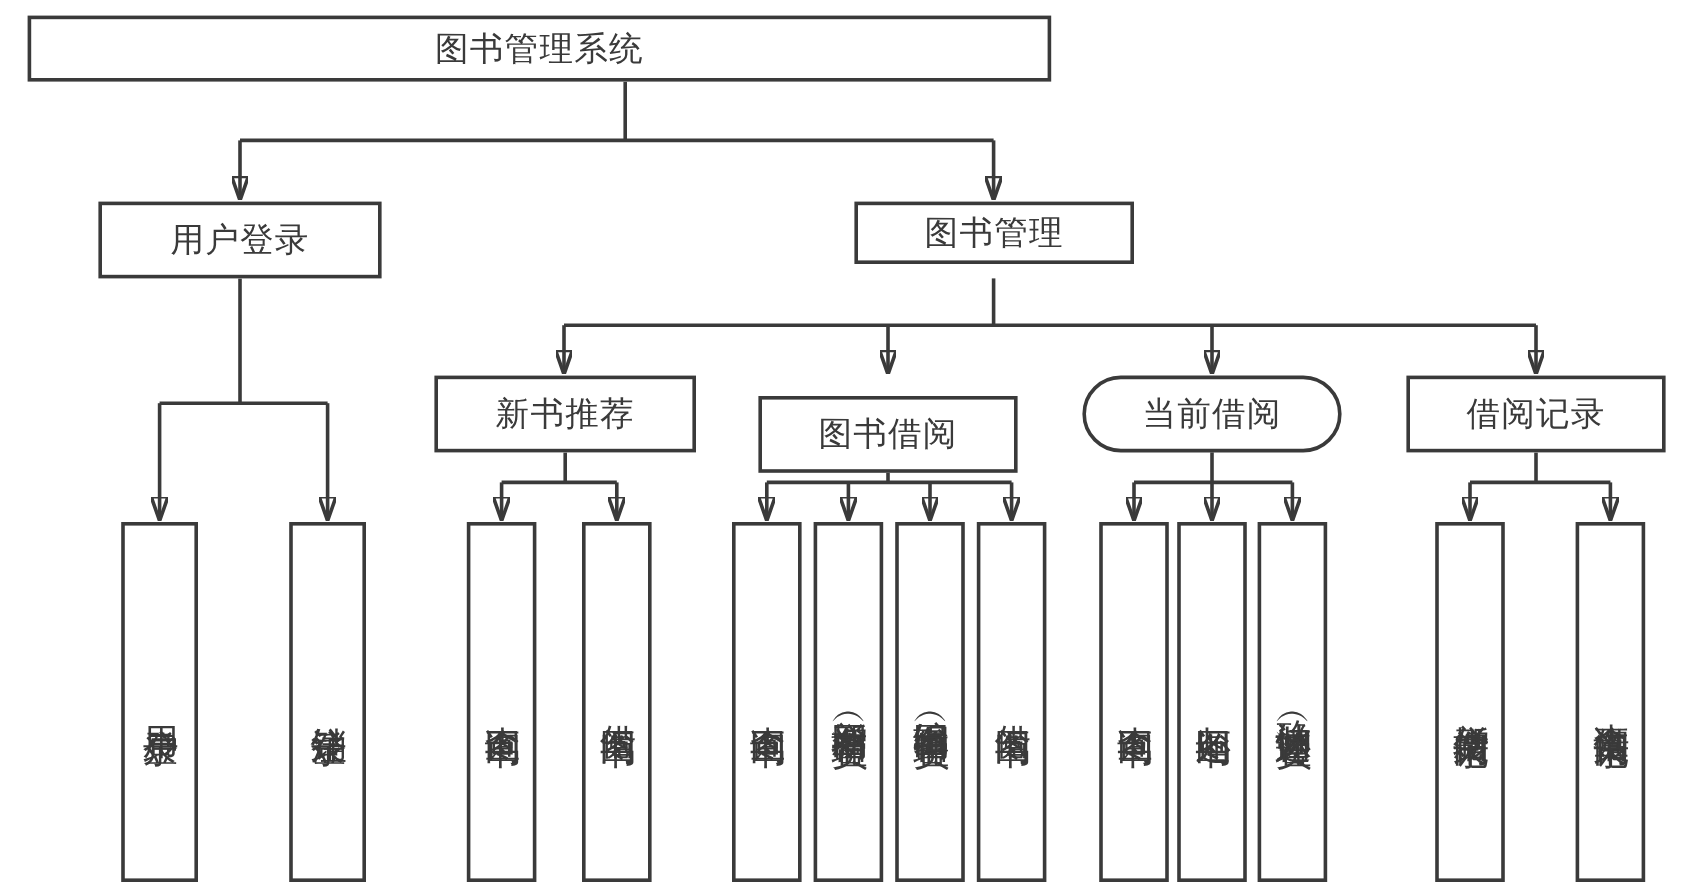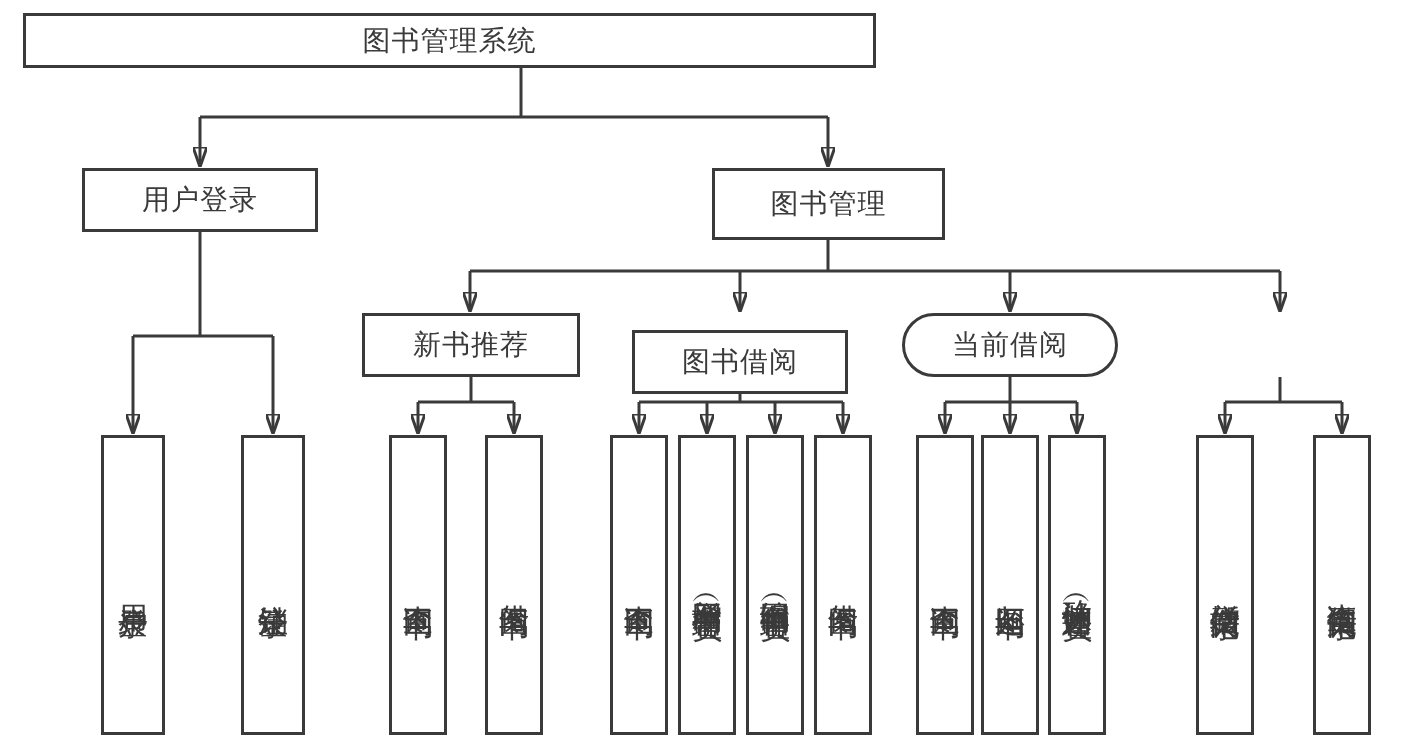--- a/index.html
+++ b/index.html
@@ -80,32 +80,35 @@
     <path d="M1342,402 V433" marker-end="url(#ah)"></path>
   </svg>
 
   <div class="node node-h" style="left:23px; top:13px; width:853px; height:55px;">
     <span>图书管理系统</span>
   </div>
 
   <div class="node node-h" style="left:82px; top:168px; width:236px; height:64px;">
     <span>用户登录</span>
   </div>
-  <div class="node node-h" style="left:712px; top:168px; width:233px; height:72px;">
+  <div class="node node-h" style="left:712px; top:168px; width:233px; height:52px;">
     <span>图书管理</span>
   </div>
 
   <div class="node node-h" style="left:362px; top:313px; width:218px; height:64px;">
     <span>新书推荐</span>
   </div>
   <div class="node node-h" style="left:632px; top:330px; width:216px; height:64px;">
     <span>图书借阅</span>
   </div>
   <div class="node node-h" style="left:902px; top:313px; width:216px; height:64px;border-radius:32px;">
     <span>当前借阅</span>
+  </div>
+  <div class="node node-h" style="left:1172px; top:313px; width:216px; height:64px;">
+    <span>借阅记录</span>
   </div>
 
   <div class="node leaf" style="left:101px; top:435px; width:64px; height:300px;">
     <span>用户登录</span>
   </div>
   <div class="node leaf" style="left:241px; top:435px; width:64px; height:300px;">
     <span>注销登录</span>
   </div>
 
   <div class="node leaf" style="left:389px; top:435px; width:58px; height:300px;">

